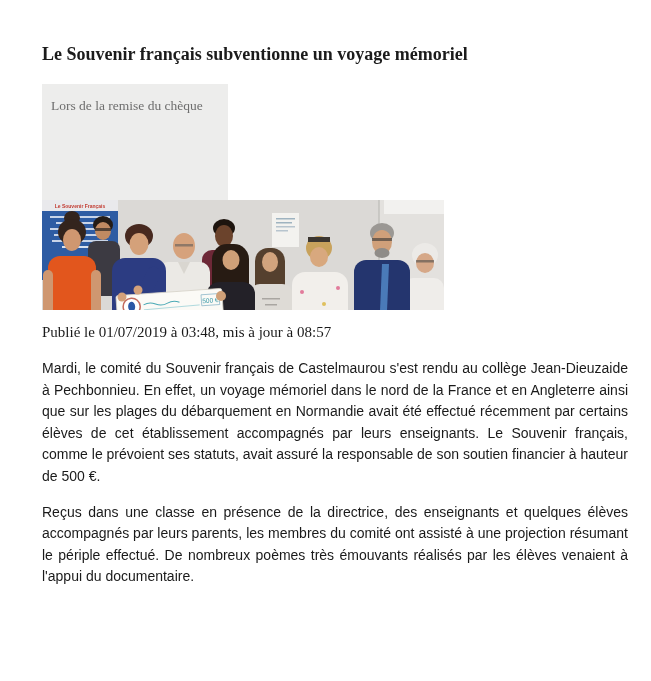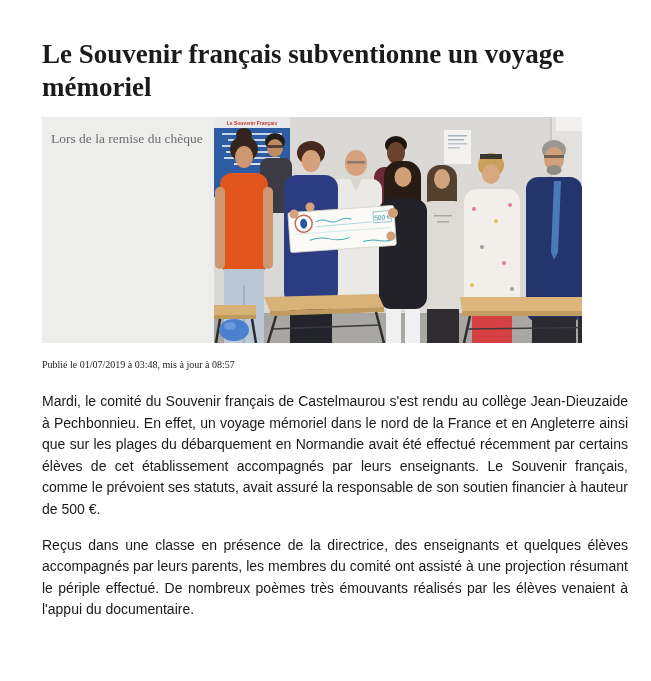--- a/index.html
+++ b/index.html
@@ -10,51 +10,52 @@
     font-family: "Liberation Sans", sans-serif;
     overflow: hidden;
   }
   .container {
     margin-left: 42px;
     width: 588px;
   }
   h1.article-title {
     font-family: "Liberation Serif", serif;
     font-weight: bold;
-    font-size: 27px;
+    font-size: 18px;
     line-height: 33px;
     color: #1b1b1b;
     margin: 38px 0 0 0;
     padding: 0;
   }
   figure.article-figure {
     display: flex;
     margin: 13px 0 0 0;
     padding: 0;
-    width: 540px;
+    width: 608px;
     height: 226px;
+    flex-direction: column;
   }
   figcaption.caption-box {
     width: 186px;
     height: 226px;
     background: #ededec;
     padding: 13px 10px 0 9px;
     font-family: "Liberation Serif", serif;
     font-size: 13.5px;
     line-height: 17px;
     color: #6e6e6e;
   }
   .photo-box {
     width: 402px;
     height: 226px;
     overflow: hidden;
   }
   p.published-line {
     font-family: "Liberation Serif", serif;
-    font-size: 10px;
+    font-size: 15px;
     line-height: 18px;
     color: #1a1a1a;
     margin: 13px 0 0 0;
   }
   .body-text p {
     font-size: 14px;
     line-height: 21.6px;
     text-align: justify;
     color: #1a1a1a;
     margin: 14px 2px 0 0;

